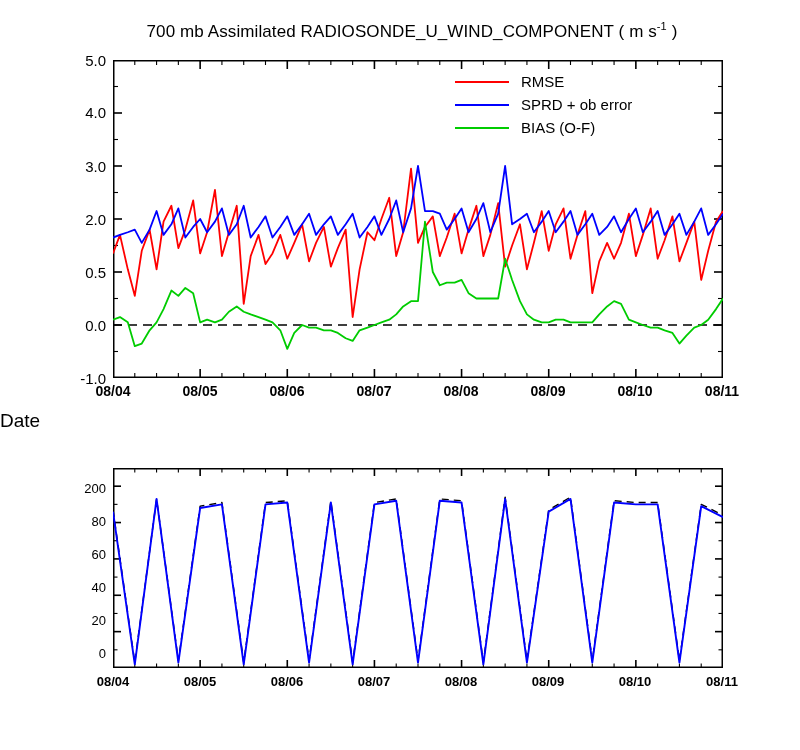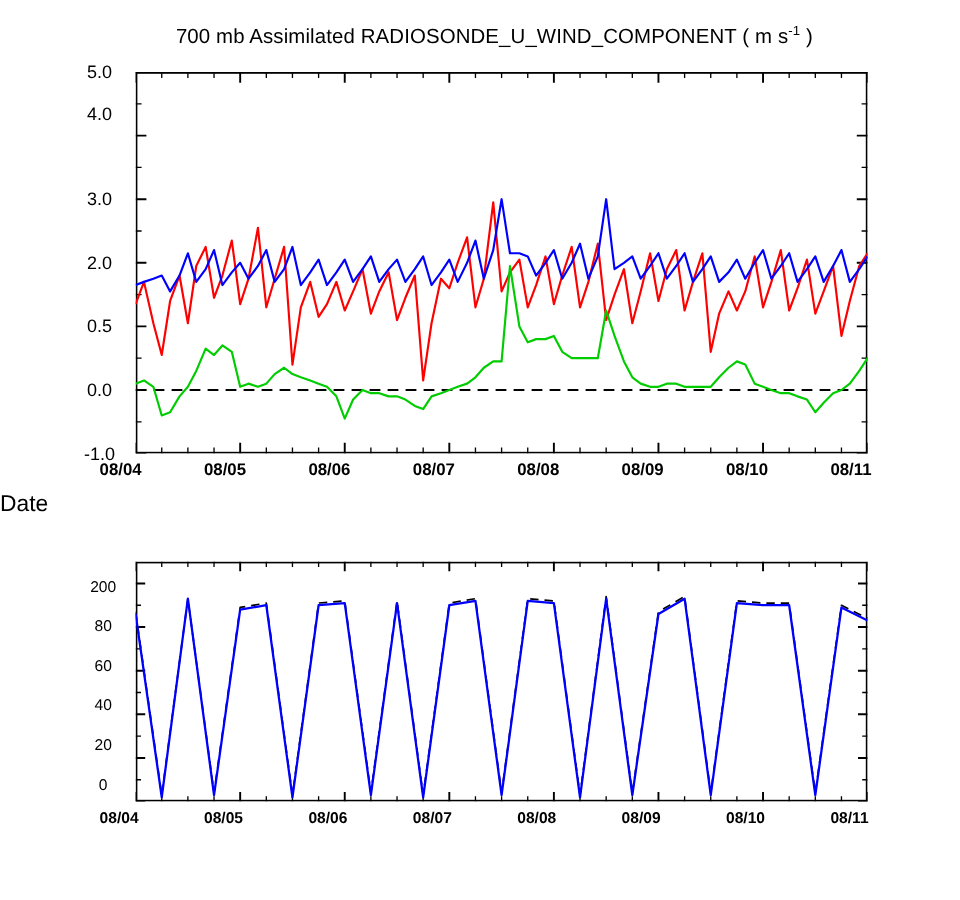--- a/index.html
+++ b/index.html
@@ -45,36 +45,37 @@
     left: 113px;
     top: 468px;
     width: 610px;
     height: 200px;
   }
   .plot-svg { display: block; }
 
   .axis-label {
     position: absolute;
     font-size: 15px;
-    text-align: center;
+    text-align: right;
   }
   .ylab-top {
     width: 46px;
     left: 60px;
     font-size: 15px;
   }
   .ylab-bot {
     width: 40px;
     left: 66px;
     font-size: 13px;
   }
   .xtick-label {
     position: absolute;
     font-size: 14px;
     font-weight: bold;
+    text-align: center;
     width: 60px;
   }
   .xtick-top { top: 383px; }
   .xtick-bot { top: 674px; font-weight: bold; font-size: 13px; }
 
   #xaxis-title {
     position: absolute;
     left: 0;
     top: 410px;
     width: 800px;
@@ -198,38 +199,52 @@
         <line x1="0" y1="26.5" x2="5" y2="26.5" stroke="#000" stroke-width="1.1"></line>
         <line x1="610" y1="26.5" x2="605" y2="26.5" stroke="#000" stroke-width="1.1"></line>
         <line x1="0" y1="265" x2="610" y2="265" stroke="#000" stroke-width="1.5" stroke-dasharray="9,6"></line>
         <polyline points="0.00,193.45 6.97,174.90 14.81,209.35 21.79,235.85 28.76,190.80 36.60,169.60 43.57,209.35 50.54,161.65 58.39,145.75 65.36,188.15 72.33,169.60 80.17,140.45 87.14,193.45 94.11,172.25 101.96,129.85 108.93,196.10 115.90,172.25 123.74,145.75 130.71,243.80 137.69,196.10 145.53,174.90 152.50,204.05 159.47,193.45 167.31,174.90 174.29,198.75 181.26,182.85 189.10,164.30 196.07,201.40 203.04,182.85 210.89,166.95 217.86,206.70 224.83,188.15 232.67,169.60 239.64,257.05 246.61,209.35 254.46,172.25 261.43,180.20 268.40,159.00 276.24,137.80 283.21,196.10 290.19,172.25 298.03,108.65 305.00,182.85 311.97,166.95 319.81,156.35 326.79,196.10 333.76,177.55 341.60,153.70 348.57,193.45 355.54,169.60 363.39,145.75 370.36,196.10 377.33,174.90 385.17,143.10 392.14,206.70 399.11,185.50 406.96,164.30 413.93,209.35 420.90,182.85 428.74,151.05 435.71,190.80 442.69,164.30 450.53,148.40 457.50,198.75 464.47,174.90 472.31,151.05 479.29,233.20 486.26,201.40 494.10,182.85 501.07,198.75 508.04,182.85 515.89,153.70 522.86,196.10 529.83,174.90 537.67,148.40 544.64,198.75 551.61,180.20 559.46,156.35 566.43,201.40 573.40,182.85 581.24,161.65 588.21,219.95 595.19,190.80 603.03,161.65 610.00,151.05" fill="none" stroke="#ff0000" stroke-width="1.8" stroke-linejoin="round"></polyline>
         <polyline points="0.00,177.55 6.97,174.90 14.81,172.25 21.79,169.60 28.76,182.85 36.60,169.60 43.57,151.05 50.54,174.90 58.39,164.30 65.36,148.40 72.33,177.55 80.17,166.95 87.14,159.00 94.11,172.25 101.96,161.65 108.93,148.40 115.90,174.90 123.74,164.30 130.71,145.75 137.69,177.55 145.53,166.95 152.50,156.35 159.47,177.55 167.31,166.95 174.29,156.35 181.26,174.90 189.10,164.30 196.07,153.70 203.04,174.90 210.89,164.30 217.86,156.35 224.83,174.90 232.67,164.30 239.64,153.70 246.61,177.55 254.46,166.95 261.43,156.35 268.40,174.90 276.24,159.00 283.21,140.45 290.19,172.25 298.03,148.40 305.00,106.00 311.97,151.05 319.81,151.05 326.79,153.70 333.76,169.60 341.60,159.00 348.57,148.40 355.54,172.25 363.39,159.00 370.36,143.10 377.33,172.25 385.17,153.70 392.14,106.00 399.11,164.30 406.96,159.00 413.93,153.70 420.90,172.25 428.74,161.65 435.71,151.05 442.69,172.25 450.53,161.65 457.50,151.05 464.47,174.90 472.31,164.30 479.29,153.70 486.26,174.90 494.10,166.95 501.07,156.35 508.04,172.25 515.89,159.00 522.86,148.40 529.83,172.25 537.67,161.65 544.64,151.05 551.61,174.90 559.46,164.30 566.43,153.70 573.40,174.90 581.24,161.65 588.21,148.40 595.19,174.90 603.03,164.30 610.00,153.70" fill="none" stroke="#0000ff" stroke-width="1.8" stroke-linejoin="round"></polyline>
         <polyline points="0.00,259.70 6.97,257.05 14.81,262.35 21.79,286.20 28.76,283.55 36.60,270.30 43.57,262.35 50.54,249.10 58.39,230.55 65.36,235.85 72.33,227.90 80.17,233.20 87.14,262.35 94.11,259.70 101.96,262.35 108.93,259.70 115.90,251.75 123.74,246.45 130.71,251.75 137.69,254.40 145.53,257.05 152.50,259.70 159.47,262.35 167.31,270.30 174.29,288.85 181.26,272.95 189.10,265.00 196.07,267.65 203.04,267.65 210.89,270.30 217.86,270.30 224.83,272.95 232.67,278.25 239.64,280.90 246.61,270.30 254.46,267.65 261.43,265.00 268.40,262.35 276.24,259.70 283.21,254.40 290.19,246.45 298.03,241.15 305.00,241.15 311.97,161.65 319.81,212.00 326.79,225.25 333.76,222.60 341.60,222.60 348.57,219.95 355.54,233.20 363.39,238.50 370.36,238.50 377.33,238.50 385.17,238.50 392.14,198.75 399.11,219.95 406.96,241.15 413.93,254.40 420.90,259.70 428.74,262.35 435.71,262.35 442.69,259.70 450.53,259.70 457.50,262.35 464.47,262.35 472.31,262.35 479.29,262.35 486.26,254.40 494.10,246.45 501.07,241.15 508.04,243.80 515.89,259.70 522.86,262.35 529.83,265.00 537.67,267.65 544.64,267.65 551.61,270.30 559.46,272.95 566.43,283.55 573.40,275.60 581.24,267.65 588.21,265.00 595.19,259.70 603.03,249.10 610.00,238.50" fill="none" stroke="#00cc00" stroke-width="1.8" stroke-linejoin="round"></polyline>
       </svg>
   </div>
 
   <div class="axis-label ylab-top" style="top:52px">5.0</div>
-  <div class="axis-label ylab-top" style="top:87px">4.0</div>
+  <div class="axis-label ylab-top" style="top:104px">4.0</div>
   <div class="axis-label ylab-top" style="top:158px">3.0</div>
   <div class="axis-label ylab-top" style="top:211px">2.0</div>
   <div class="axis-label ylab-top" style="top:264px">0.5</div>
   <div class="axis-label ylab-top" style="top:317px">0.0</div>
   <div class="axis-label ylab-top" style="top:370px">-1.0</div>
 
   <div class="xtick-label xtick-top" style="left:83px">08/04</div>
   <div class="xtick-label xtick-top" style="left:170px">08/05</div>
   <div class="xtick-label xtick-top" style="left:257px">08/06</div>
   <div class="xtick-label xtick-top" style="left:344px">08/07</div>
   <div class="xtick-label xtick-top" style="left:431px">08/08</div>
   <div class="xtick-label xtick-top" style="left:518px">08/09</div>
   <div class="xtick-label xtick-top" style="left:605px">08/10</div>
   <div class="xtick-label xtick-top" style="left:692px">08/11</div>
 
   <div id="xaxis-title">Date</div>
 
+  <div class="legend">
+    <div class="legend-row">
+      <span class="legend-line" id="leg-line-0" style="border-top-color: rgb(255, 0, 0);"></span>
+      <span class="legend-text">RMSE</span>
+    </div>
+    <div class="legend-row">
+      <span class="legend-line" id="leg-line-1" style="border-top-color: rgb(0, 0, 255);"></span>
+      <span class="legend-text">SPRD + ob error</span>
+    </div>
+    <div class="legend-row">
+      <span class="legend-line" id="leg-line-2" style="border-top-color: rgb(0, 204, 0);"></span>
+      <span class="legend-text">BIAS (O-F)</span>
+    </div>
+  </div>
 
   <div id="panel-bottom">
     <svg class="plot-svg" id="svg-bot" width="610" height="200" viewBox="0 0 610 200">
         <rect x="0.75" y="0.75" width="608.5" height="198.5" fill="none" stroke="#000" stroke-width="1.5"></rect>
         <line x1="0" y1="0" x2="0" y2="8" stroke="#000" stroke-width="1.6"></line>
         <line x1="0" y1="200" x2="0" y2="192" stroke="#000" stroke-width="1.6"></line>
         <line x1="87.14285714285714" y1="0" x2="87.14285714285714" y2="8" stroke="#000" stroke-width="1.6"></line>
         <line x1="87.14285714285714" y1="200" x2="87.14285714285714" y2="192" stroke="#000" stroke-width="1.6"></line>
         <line x1="174.28571428571428" y1="0" x2="174.28571428571428" y2="8" stroke="#000" stroke-width="1.6"></line>
         <line x1="174.28571428571428" y1="200" x2="174.28571428571428" y2="192" stroke="#000" stroke-width="1.6"></line>

